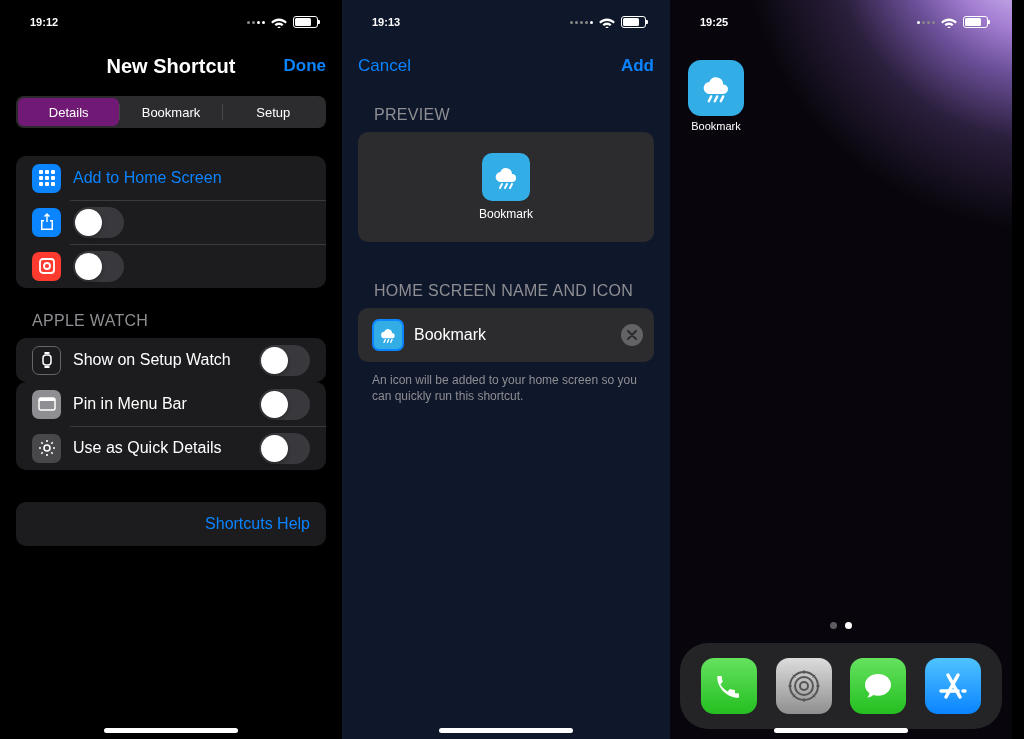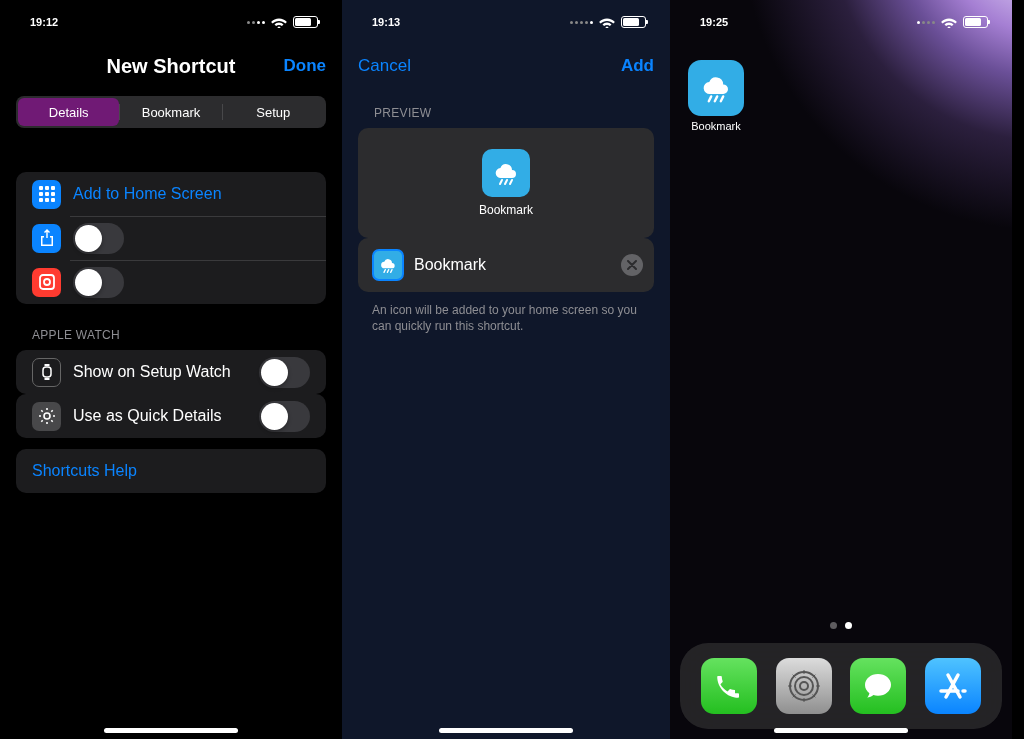--- a/index.html
+++ b/index.html
@@ -28,32 +28,32 @@
   .nav-left, .nav-right { font-size: 17px; color: #0a84ff; z-index: 2; }
   .nav-right.bold { font-weight: 600; }
 
   
   .segmented { margin: 8px 16px 16px; height: 32px; background: #2c2c2e; border-radius: 8px; display: flex; padding: 2px; position: relative; }
   .seg { flex: 1; display: flex; align-items: center; justify-content: center; font-size: 13px; color: #fff; border-radius: 6px; position: relative; }
   .seg.sel { background: #701a75; font-weight: 500; }
   .seg-div { width: 1px; background: #48484a; margin: 6px 0; }
 
   
-  .section-header { font-size: 12px; color: #8e8e93; text-transform: uppercase; letter-spacing: .3px; padding: 24px 32px 8px; }
+  .section-header { font-size: 16px; color: #8e8e93; text-transform: uppercase; letter-spacing: .3px; padding: 24px 32px 8px; }
   .group { margin: 0 16px; background: #1c1c1e; border-radius: 10px; overflow: hidden; }
   .row { display: flex; align-items: center; height: 44px; padding: 0 16px; font-size: 16px; position: relative; }
   .row + .row::before { content: ""; position: absolute; left: 54px; right: 0; top: 0; height: .5px; background: #3a3a3c; }
   .row.link { color: #0a84ff; }
   .row-icon { width: 29px; height: 29px; border-radius: 7px; margin-right: 12px; display: flex; align-items: center; justify-content: center; flex-shrink: 0; }
   .row-label { flex: 1; }
   .toggle { width: 51px; height: 31px; border-radius: 16px; background: #39393d; position: relative; flex-shrink: 0; }
   .knob { position: absolute; left: 2px; top: 2px; width: 27px; height: 27px; border-radius: 50%; background: #fff; box-shadow: 0 2px 4px rgba(0,0,0,.3); }
 
-  .group.single { margin-top: 11px; }
-  .group.first { margin-top: 44px; }
+  .group.single { margin-top: 32px; text-align: right; }
+  .group.first { margin-top: 28px; }
 
   
   .preview-card { margin: 0 16px; background: #2c2c2e; border-radius: 10px; height: 110px; display: flex; flex-direction: column; align-items: center; justify-content: center; }
   .app-icon-lg { width: 48px; height: 48px; border-radius: 10px; background: #32ade6; display: flex; align-items: center; justify-content: center; }
   .preview-label { font-size: 12px; color: #fff; margin-top: 6px; }
 
   .name-row { margin: 0 16px; background: #2c2c2e; border-radius: 10px; height: 54px; display: flex; align-items: center; padding: 0 14px; }
   .name-icon { width: 32px; height: 32px; border-radius: 7px; background: #32ade6; display: flex; align-items: center; justify-content: center; border: 2px solid #0a84ff; flex-shrink: 0; }
   .name-input { flex: 1; margin-left: 10px; font-size: 16px; color: #fff; background: transparent; border: none; outline: none; }
   .clear-btn { width: 22px; height: 22px; border-radius: 50%; background: #636366; display: flex; align-items: center; justify-content: center; color: #1c1c1e; font-size: 13px; flex-shrink: 0; }
@@ -175,20 +175,32 @@
       </span>
       <span class="row-label">Show on Setup Watch</span>
       <span class="toggle">
           <span class="knob"></span>
         </span>
     </div>
   </div>
 
   <div class="group">
     <div class="row">
+      <span class="row-icon" style="background:#8e8e93">
+        <svg width="18" height="14" viewBox="0 0 18 14">
+            <rect x="1" y="1" width="16" height="12" rx="2" fill="none" stroke="#fff" stroke-width="1.5"></rect>
+            <rect x="1" y="1" width="16" height="3" fill="#fff"></rect>
+          </svg>
+      </span>
+      <span class="row-label">Pin in Menu Bar</span>
+      <span class="toggle">
+          <span class="knob"></span>
+        </span>
+    </div>
+    <div class="row">
       <span class="row-icon" style="background:#48484a">
         <svg width="18" height="18" viewBox="0 0 18 18">
             <circle cx="9" cy="9" r="3" fill="none" stroke="#fff" stroke-width="1.6"></circle>
             <path d="M9 1v2M9 15v2M1 9h2M15 9h2M3.3 3.3l1.4 1.4M13.3 13.3l1.4 1.4M14.7 3.3l-1.4 1.4M4.7 13.3l-1.4 1.4" stroke="#fff" stroke-width="1.6"></path>
           </svg>
       </span>
       <span class="row-label">Use as Quick Details</span>
       <span class="toggle">
           <span class="knob"></span>
         </span>
@@ -237,20 +249,21 @@
           <g stroke="#fff" stroke-width="2" stroke-linecap="round">
             <line x1="11" y1="22" x2="9" y2="26"></line>
             <line x1="16" y1="22" x2="14" y2="26"></line>
             <line x1="21" y1="22" x2="19" y2="26"></line>
           </g>
         </svg>
     </div>
     <div class="preview-label">Bookmark</div>
   </div>
 
+  <div class="section-header" style="padding-top:40px">Home Screen Name and Icon</div>
   <div class="name-row">
     <div class="name-icon">
       <svg width="20" height="20" viewBox="0 0 30 30">
           <path d="M21 12a6 6 0 00-11.6-2A5 5 0 0010 20h11a4 4 0 000-8z" fill="#fff"></path>
           <g stroke="#fff" stroke-width="2" stroke-linecap="round">
             <line x1="11" y1="22" x2="9" y2="26"></line>
             <line x1="16" y1="22" x2="14" y2="26"></line>
             <line x1="21" y1="22" x2="19" y2="26"></line>
           </g>
         </svg>

